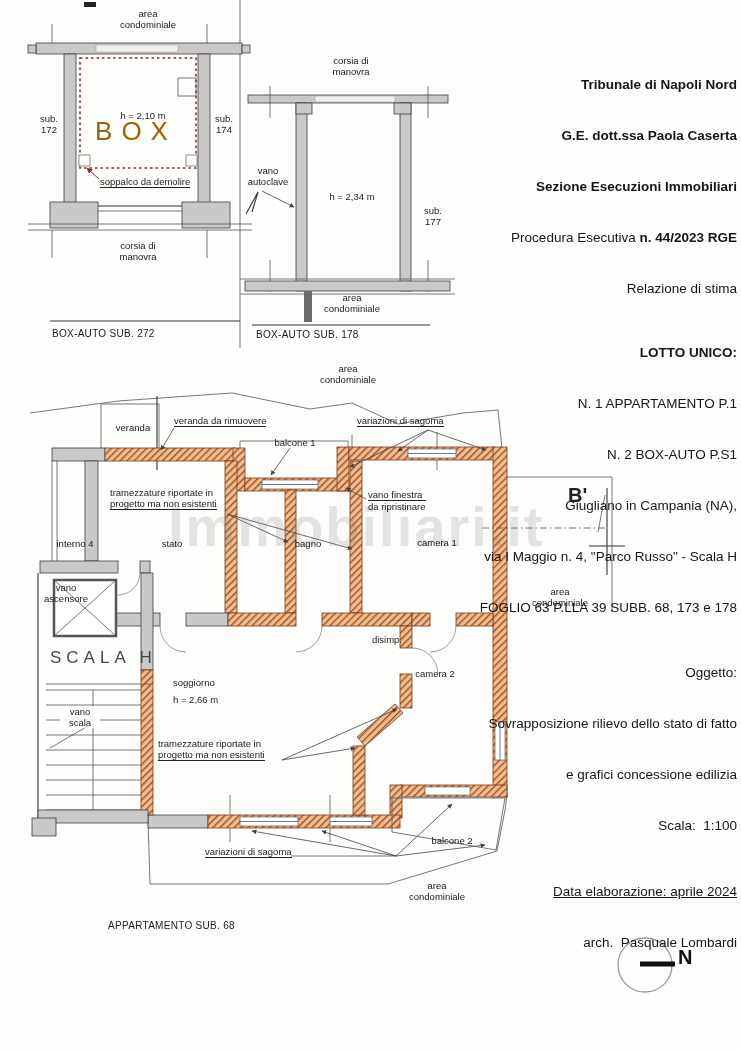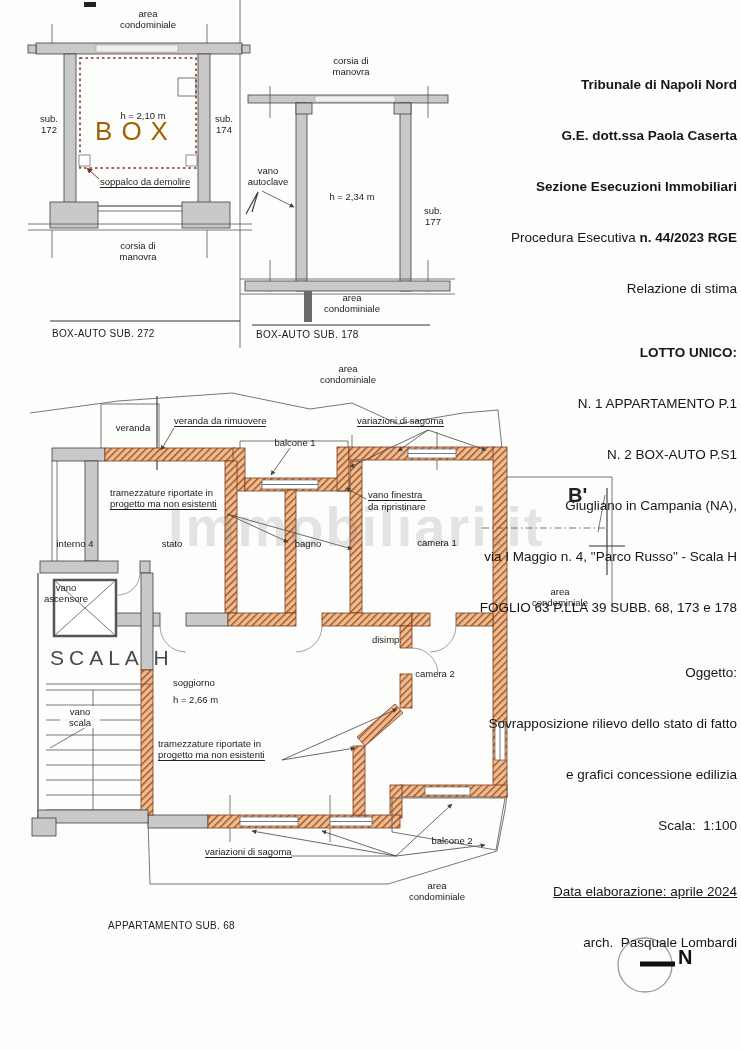--- a/index.html
+++ b/index.html
@@ -16,21 +16,21 @@
   .ldb{stroke:#8a3324;stroke-width:1;fill:none;marker-end:url(#arrb);}
   .dash{fill:none;stroke:#8a3324;stroke-width:1.6;stroke-dasharray:2.5 3;}
   .arc{stroke:#888;stroke-width:.8;fill:none;}
   .lbl{position:absolute;font-size:9.5px;line-height:11px;color:#1b1b1b;white-space:nowrap;z-index:3;}
   .c{transform:translateX(-50%);text-align:center;}
   .wr{white-space:normal;}
   .u{border-bottom:1px solid #222;padding-bottom:0px;}
   .ln{display:block;}
   .cap{font-size:10px;letter-spacing:.3px;}
   .boxbig{font-size:26px;letter-spacing:9px;color:#a16207;}
-  .scalah{font-size:21px;letter-spacing:5px;color:#4a4a4a;}
+  .scalah{font-size:17px;letter-spacing:5px;color:#4a4a4a;}
   .sect{font-size:20px;font-weight:bold;color:#222;}
   .nlab{font-size:20px;font-weight:bold;color:#111;}
   .wbg{background:rgba(255,255,255,.85);padding:0 1px;}
   #hdr{position:absolute;top:42px;right:4px;width:330px;text-align:right;z-index:3;
        font-size:13.5px;line-height:17px;white-space:pre;}
   #hdr .b{font-weight:bold;}
   #hdr .gap13{margin-top:13px;} #hdr .gap14{margin-top:14px;}
   #hdr .gap15{margin-top:15px;text-decoration:underline;} #hdr .gap16{margin-top:16px;}
   #wm{position:absolute;left:168px;top:494px;font-size:56px;font-weight:bold;letter-spacing:2px;
       color:rgba(125,125,125,0.20);z-index:1;pointer-events:none;}

